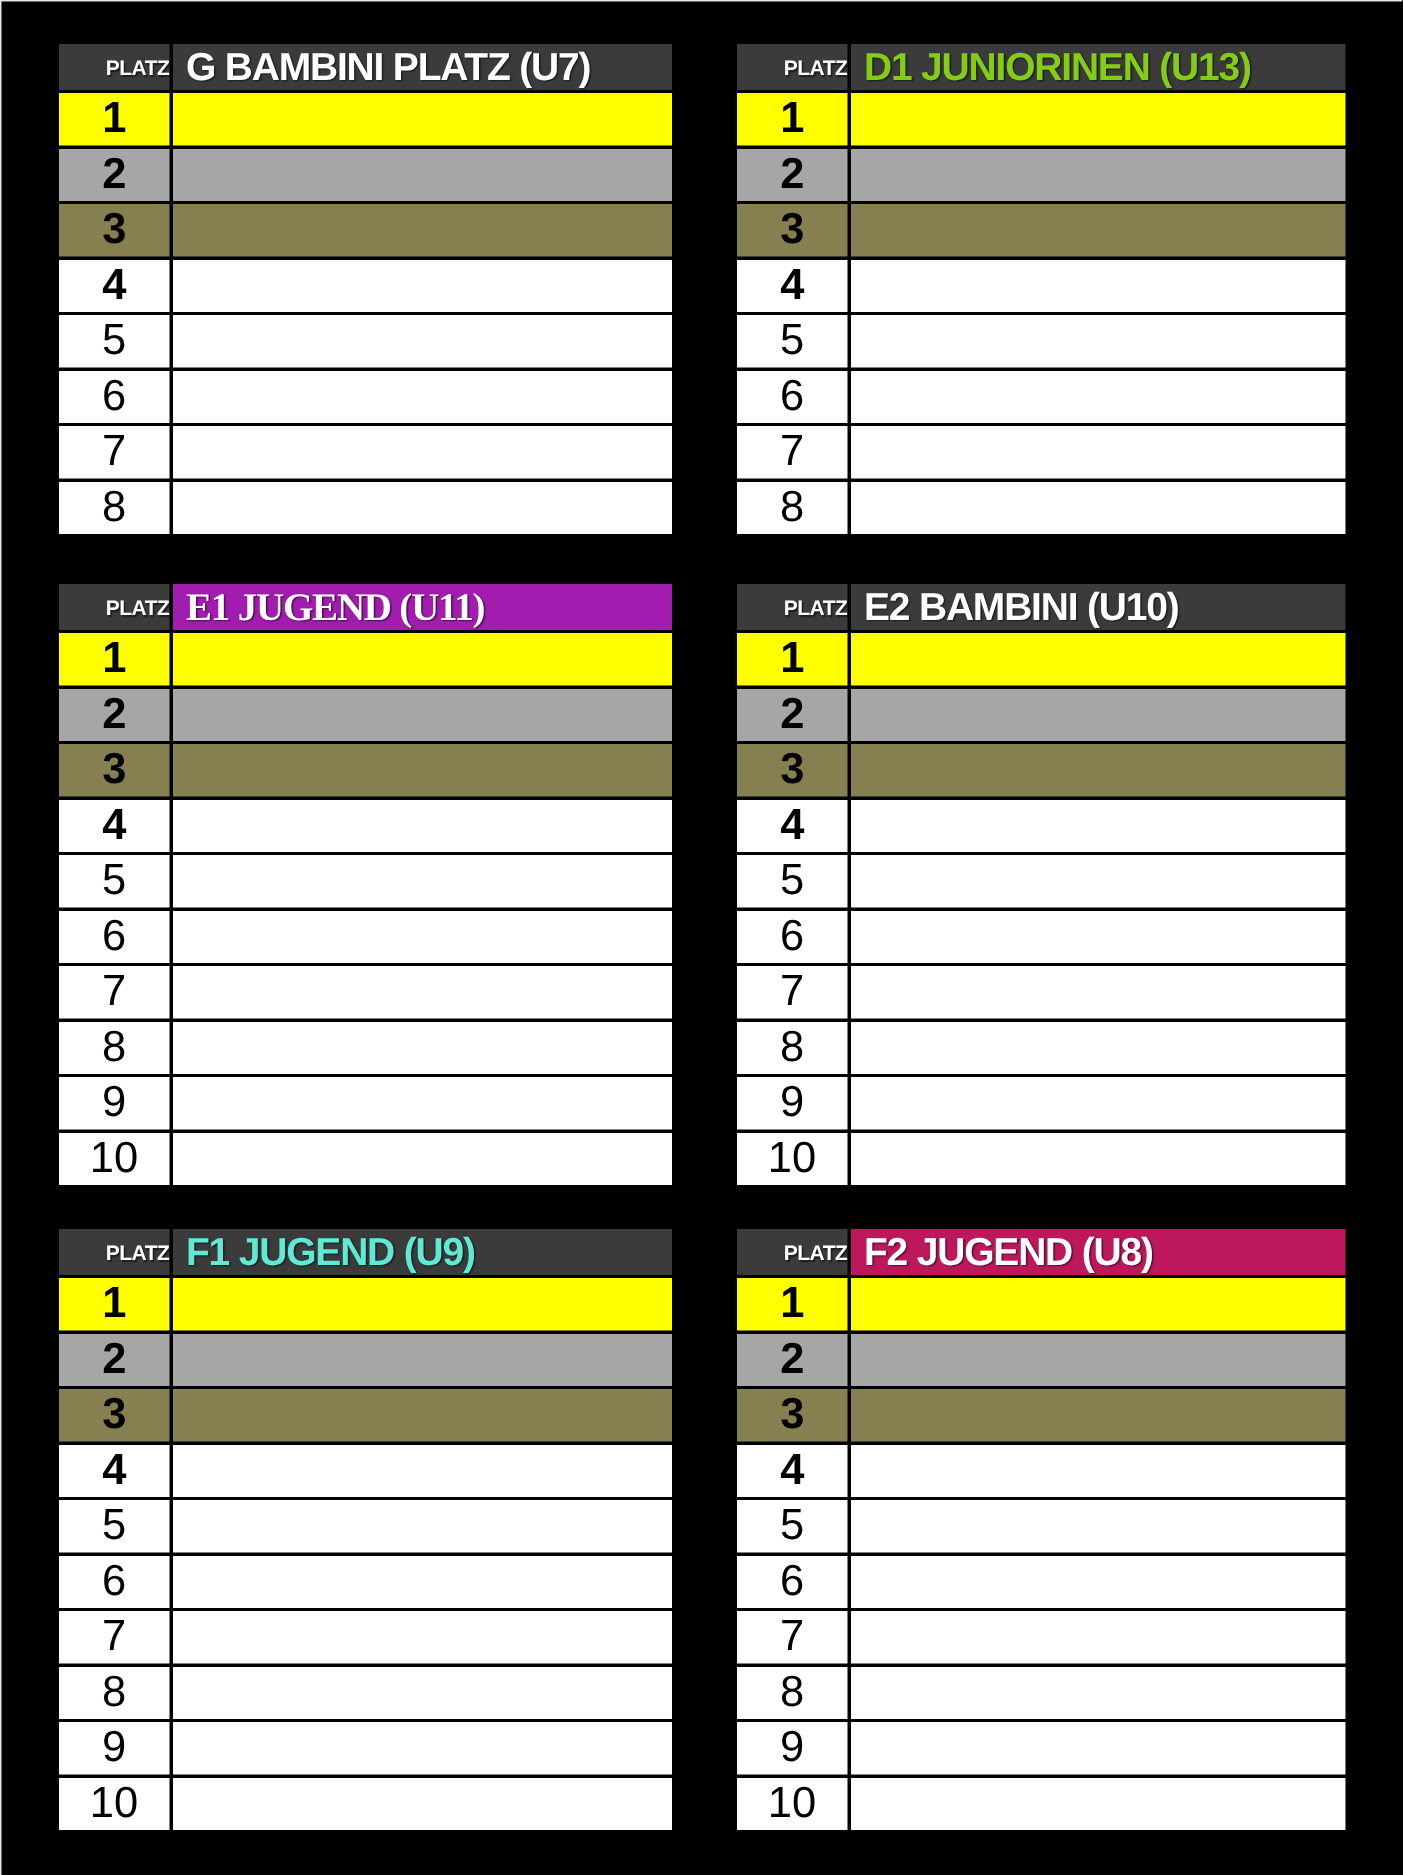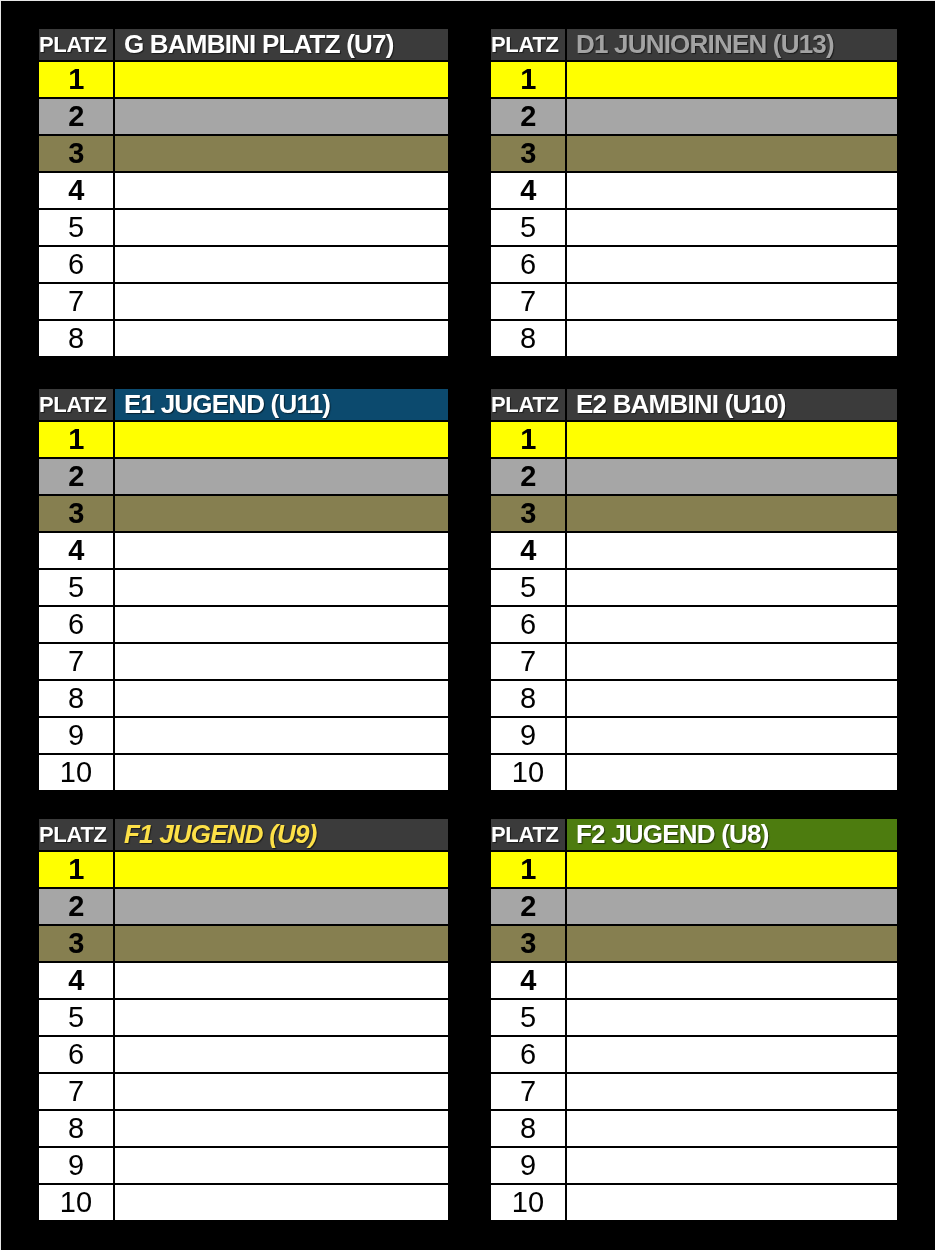--- a/index.html
+++ b/index.html
@@ -39,22 +39,22 @@
   .rank-table col.c-rank { width: 76px; }
 
   .rank-table thead th {
     height: 31px;
     color: #ffffff;
     font-weight: bold;
     text-shadow: 1px 1px 1px rgba(0,0,0,0.55);
     vertical-align: middle;
   }
   th.platz-h {
-    font-size: 22px;
-    text-align: left;
+    font-size: 14px;
+    text-align: right;
     letter-spacing: -0.3px;
   }
   th.title-h {
     font-size: 26px;
     text-align: left;
     padding-left: 9px;
     letter-spacing: -0.8px;
   }
 
   .rank-table tbody tr { background: #ffffff; }
@@ -126,21 +126,21 @@
   </table>
 
   <table class="rank-table pos-1">
     <colgroup>
         <col class="c-rank">
         <col class="c-team">
       </colgroup>
     <thead>
       <tr>
         <th class="platz-h" style="background: rgb(59, 59, 59); color: rgb(255, 255, 255);">PLATZ</th>
-        <th class="title-h" style="background: rgb(59, 59, 59); color: #a3a3a3;">D1 JUNIORINEN (U13)</th>
+        <th class="title-h" style="background: rgb(59, 59, 59); color: #84cc16;">D1 JUNIORINEN (U13)</th>
       </tr>
     </thead>
     <tbody>
   <tr class="emph" style="background: rgb(255, 255, 0);">
     <td class="rank" style="color: rgb(0, 0, 0);">1</td>
     <td class="team"></td>
   </tr>
 
   <tr class="emph" style="background: rgb(166, 166, 166);">
     <td class="rank" style="color: rgb(0, 0, 0);">2</td>
@@ -180,21 +180,21 @@
   </table>
 
   <table class="rank-table pos-2">
     <colgroup>
         <col class="c-rank">
         <col class="c-team">
       </colgroup>
     <thead>
       <tr>
         <th class="platz-h" style="background: rgb(59, 59, 59); color: rgb(255, 255, 255);">PLATZ</th>
-        <th class="title-h" style="background: #0c4a6e; color: rgb(255, 255, 255);">E1 JUGEND (U11)</th>
+        <th class="title-h" style="background: #a21caf; color: rgb(255, 255, 255); font-family: Liberation Serif, serif;">E1 JUGEND (U11)</th>
       </tr>
     </thead>
     <tbody>
   <tr class="emph" style="background: rgb(255, 255, 0);">
     <td class="rank" style="color: rgb(0, 0, 0);">1</td>
     <td class="team"></td>
   </tr>
 
   <tr class="emph" style="background: rgb(166, 166, 166);">
     <td class="rank" style="color: rgb(0, 0, 0);">2</td>
@@ -308,21 +308,21 @@
   </table>
 
   <table class="rank-table pos-4">
     <colgroup>
         <col class="c-rank">
         <col class="c-team">
       </colgroup>
     <thead>
       <tr>
         <th class="platz-h" style="background: rgb(59, 59, 59); color: rgb(255, 255, 255);">PLATZ</th>
-        <th class="title-h" style="background: rgb(59, 59, 59); color: #fde047; font-style: italic;">F1 JUGEND (U9)</th>
+        <th class="title-h" style="background: rgb(59, 59, 59); color: #5eead4;">F1 JUGEND (U9)</th>
       </tr>
     </thead>
     <tbody>
   <tr class="emph" style="background: rgb(255, 255, 0);">
     <td class="rank" style="color: rgb(0, 0, 0);">1</td>
     <td class="team"></td>
   </tr>
 
   <tr class="emph" style="background: rgb(166, 166, 166);">
     <td class="rank" style="color: rgb(0, 0, 0);">2</td>
@@ -372,21 +372,21 @@
   </table>
 
   <table class="rank-table pos-5">
     <colgroup>
         <col class="c-rank">
         <col class="c-team">
       </colgroup>
     <thead>
       <tr>
         <th class="platz-h" style="background: rgb(59, 59, 59); color: rgb(255, 255, 255);">PLATZ</th>
-        <th class="title-h" style="background: #4d7c0f; color: rgb(255, 255, 255);">F2 JUGEND (U8)</th>
+        <th class="title-h" style="background: #be185d; color: rgb(255, 255, 255);">F2 JUGEND (U8)</th>
       </tr>
     </thead>
     <tbody>
   <tr class="emph" style="background: rgb(255, 255, 0);">
     <td class="rank" style="color: rgb(0, 0, 0);">1</td>
     <td class="team"></td>
   </tr>
 
   <tr class="emph" style="background: rgb(166, 166, 166);">
     <td class="rank" style="color: rgb(0, 0, 0);">2</td>

